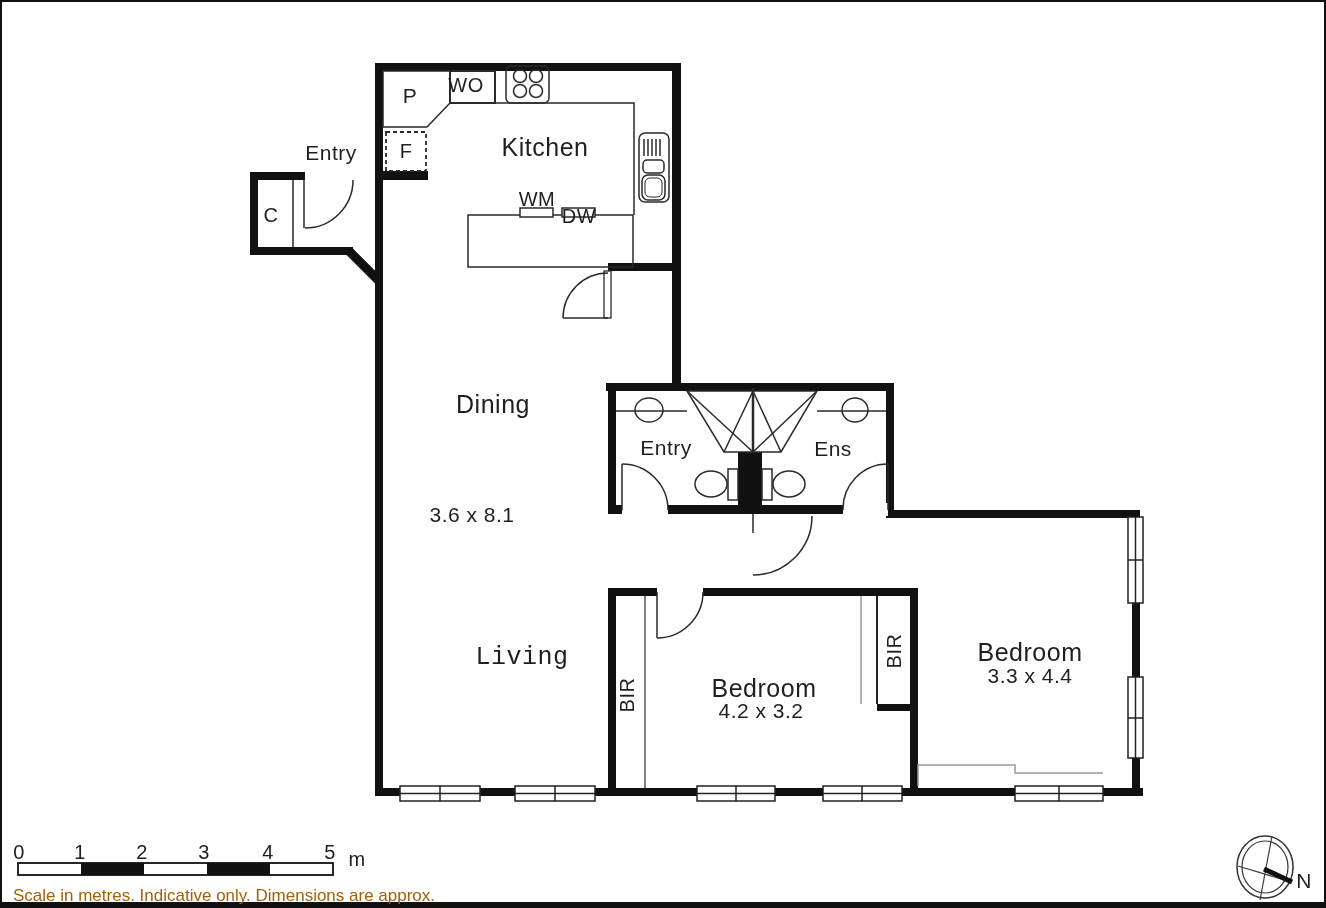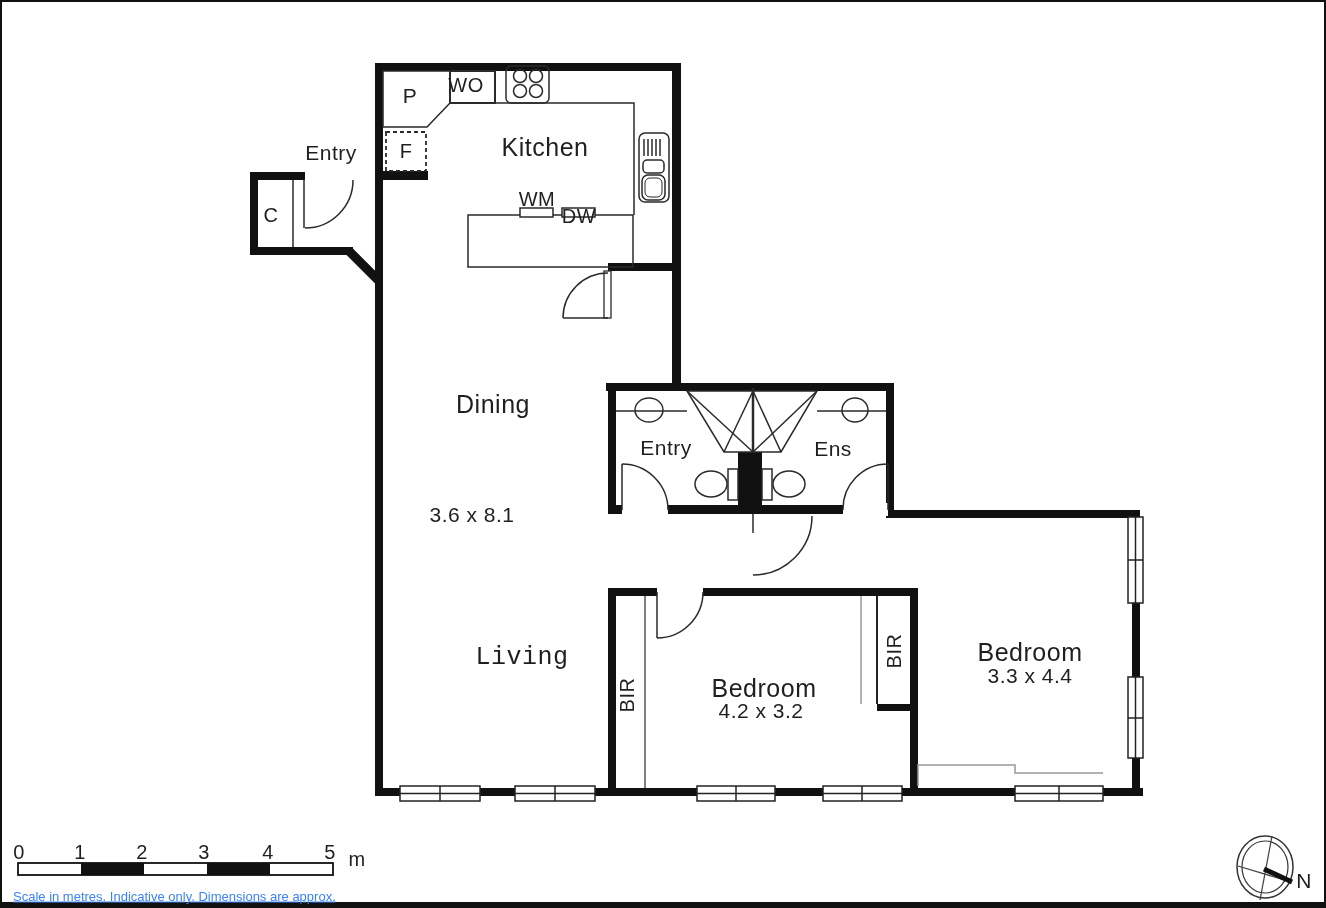--- a/index.html
+++ b/index.html
@@ -7,21 +7,21 @@
         font-family:"Liberation Sans",sans-serif;color:#1a1a1a;}
   #planSvg{position:absolute;left:0;top:0;}
   .lbl{position:absolute;transform:translate(-50%,-50%);white-space:nowrap;
        color:#1f1f1f;letter-spacing:0.5px;}
   .lbl.rot{transform:translate(-50%,-50%) rotate(-90deg);}
   .room{font-size:25px;}
   .mid{font-size:21px;}
   .dim{font-size:21px;}
   .small{font-size:20px;}
   .tick{font-size:20px;}
-  .caption{position:absolute;transform:translate(0,-50%);font-size:13px;color:#3b82f6;text-decoration:underline;}
+  .caption{position:absolute;transform:translate(0,-50%);font-size:17px;color:#a16207;}
 </style>
 </head>
 <body>
 
 <div id="page">
 
 <svg id="planSvg" width="1326" height="908" viewBox="0 0 1326 908">
 
   <g>
     <rect x="1" y="1" width="1324" height="905" fill="none" stroke="#111" stroke-width="2"></rect>

